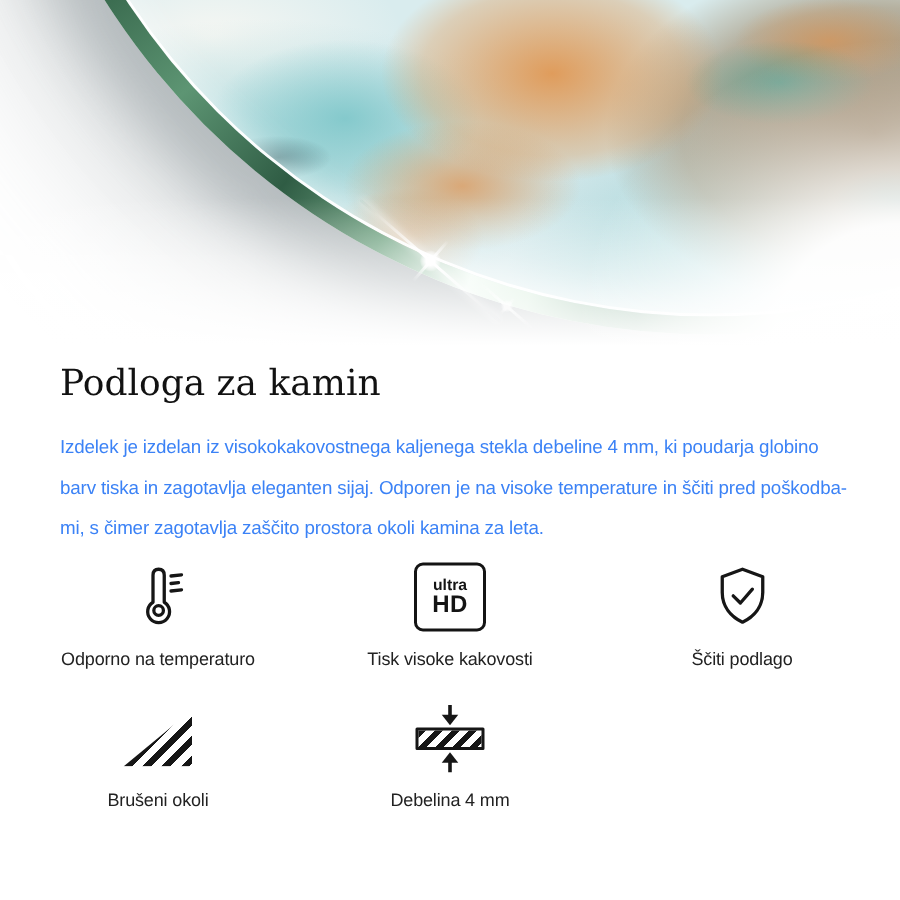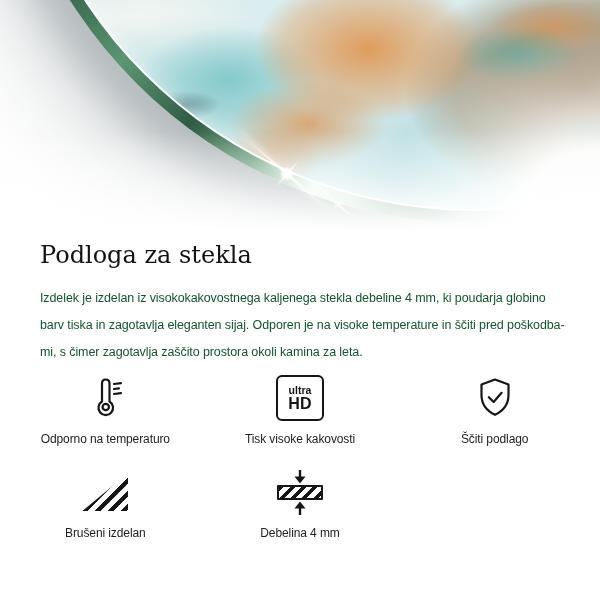--- a/index.html
+++ b/index.html
@@ -71,21 +71,21 @@
 
   
   .content{padding:0 40px;}
   h1{
     margin:0;padding:0;margin-top:-1px;
     font-family:"DejaVu Serif", serif;font-weight:400;
     font-size:24px;line-height:33px;color:#121212;letter-spacing:0;
   }
   h1 span{display:block;}
   .desc{
-    margin-top:13px;font-size:12.5px;line-height:27px;letter-spacing:-0.1px;color:#14532d;
+    margin-top:13px;font-size:12.5px;line-height:27px;letter-spacing:-0.1px;color:#3b82f6;
   }
   .desc span{display:block;white-space:nowrap;}
 
   
   .features{
     display:grid;grid-template-columns:repeat(3,1fr);
     padding:0 8px;margin-top:8px;row-gap:22px;
   }
   .feature{display:flex;flex-direction:column;align-items:center;}
   .icon-box{height:48px;display:flex;align-items:center;justify-content:center;}
@@ -133,21 +133,21 @@
     </div>
     <div class="sparkle sp-small">
       <div class="ray r1"></div>
         <div class="ray r2"></div>
         <div class="core"></div>
     </div>
   </div>
 
   <div class="content">
     <h1>
-      <span>Podloga za stekla</span>
+      <span>Podloga za kamin</span>
     </h1>
     <div class="desc">
       <span>Izdelek je izdelan iz visokokakovostnega kaljenega stekla debeline 4 mm, ki poudarja globino</span>
       <span>barv tiska in zagotavlja eleganten sijaj. Odporen je na visoke temperature in ščiti pred poškodba-</span>
       <span>mi, s čimer zagotavlja zaščito prostora okoli kamina za leta.</span>
     </div>
   </div>
 
   <div class="features">
 
@@ -182,21 +182,21 @@
         </svg>
       </div>
       <div class="feature-label">Ščiti podlago</div>
     </div>
 
 
     <div class="feature">
       <div class="icon-box">
         <div class="tri-hatch"></div>
       </div>
-      <div class="feature-label">Brušeni izdelan</div>
+      <div class="feature-label">Brušeni okoli</div>
     </div>
 
     <div class="feature">
       <div class="icon-box">
         <div class="thick">
           <svg width="46" height="14" viewBox="0 0 46 14">
             <line x1="23" y1="0" x2="23" y2="7" stroke="#161616" stroke-width="2.4"></line>
             <polygon points="17.5,6.5 28.5,6.5 23,13.5" fill="#161616"></polygon>
           </svg>
           <div class="thick-bar"></div>

